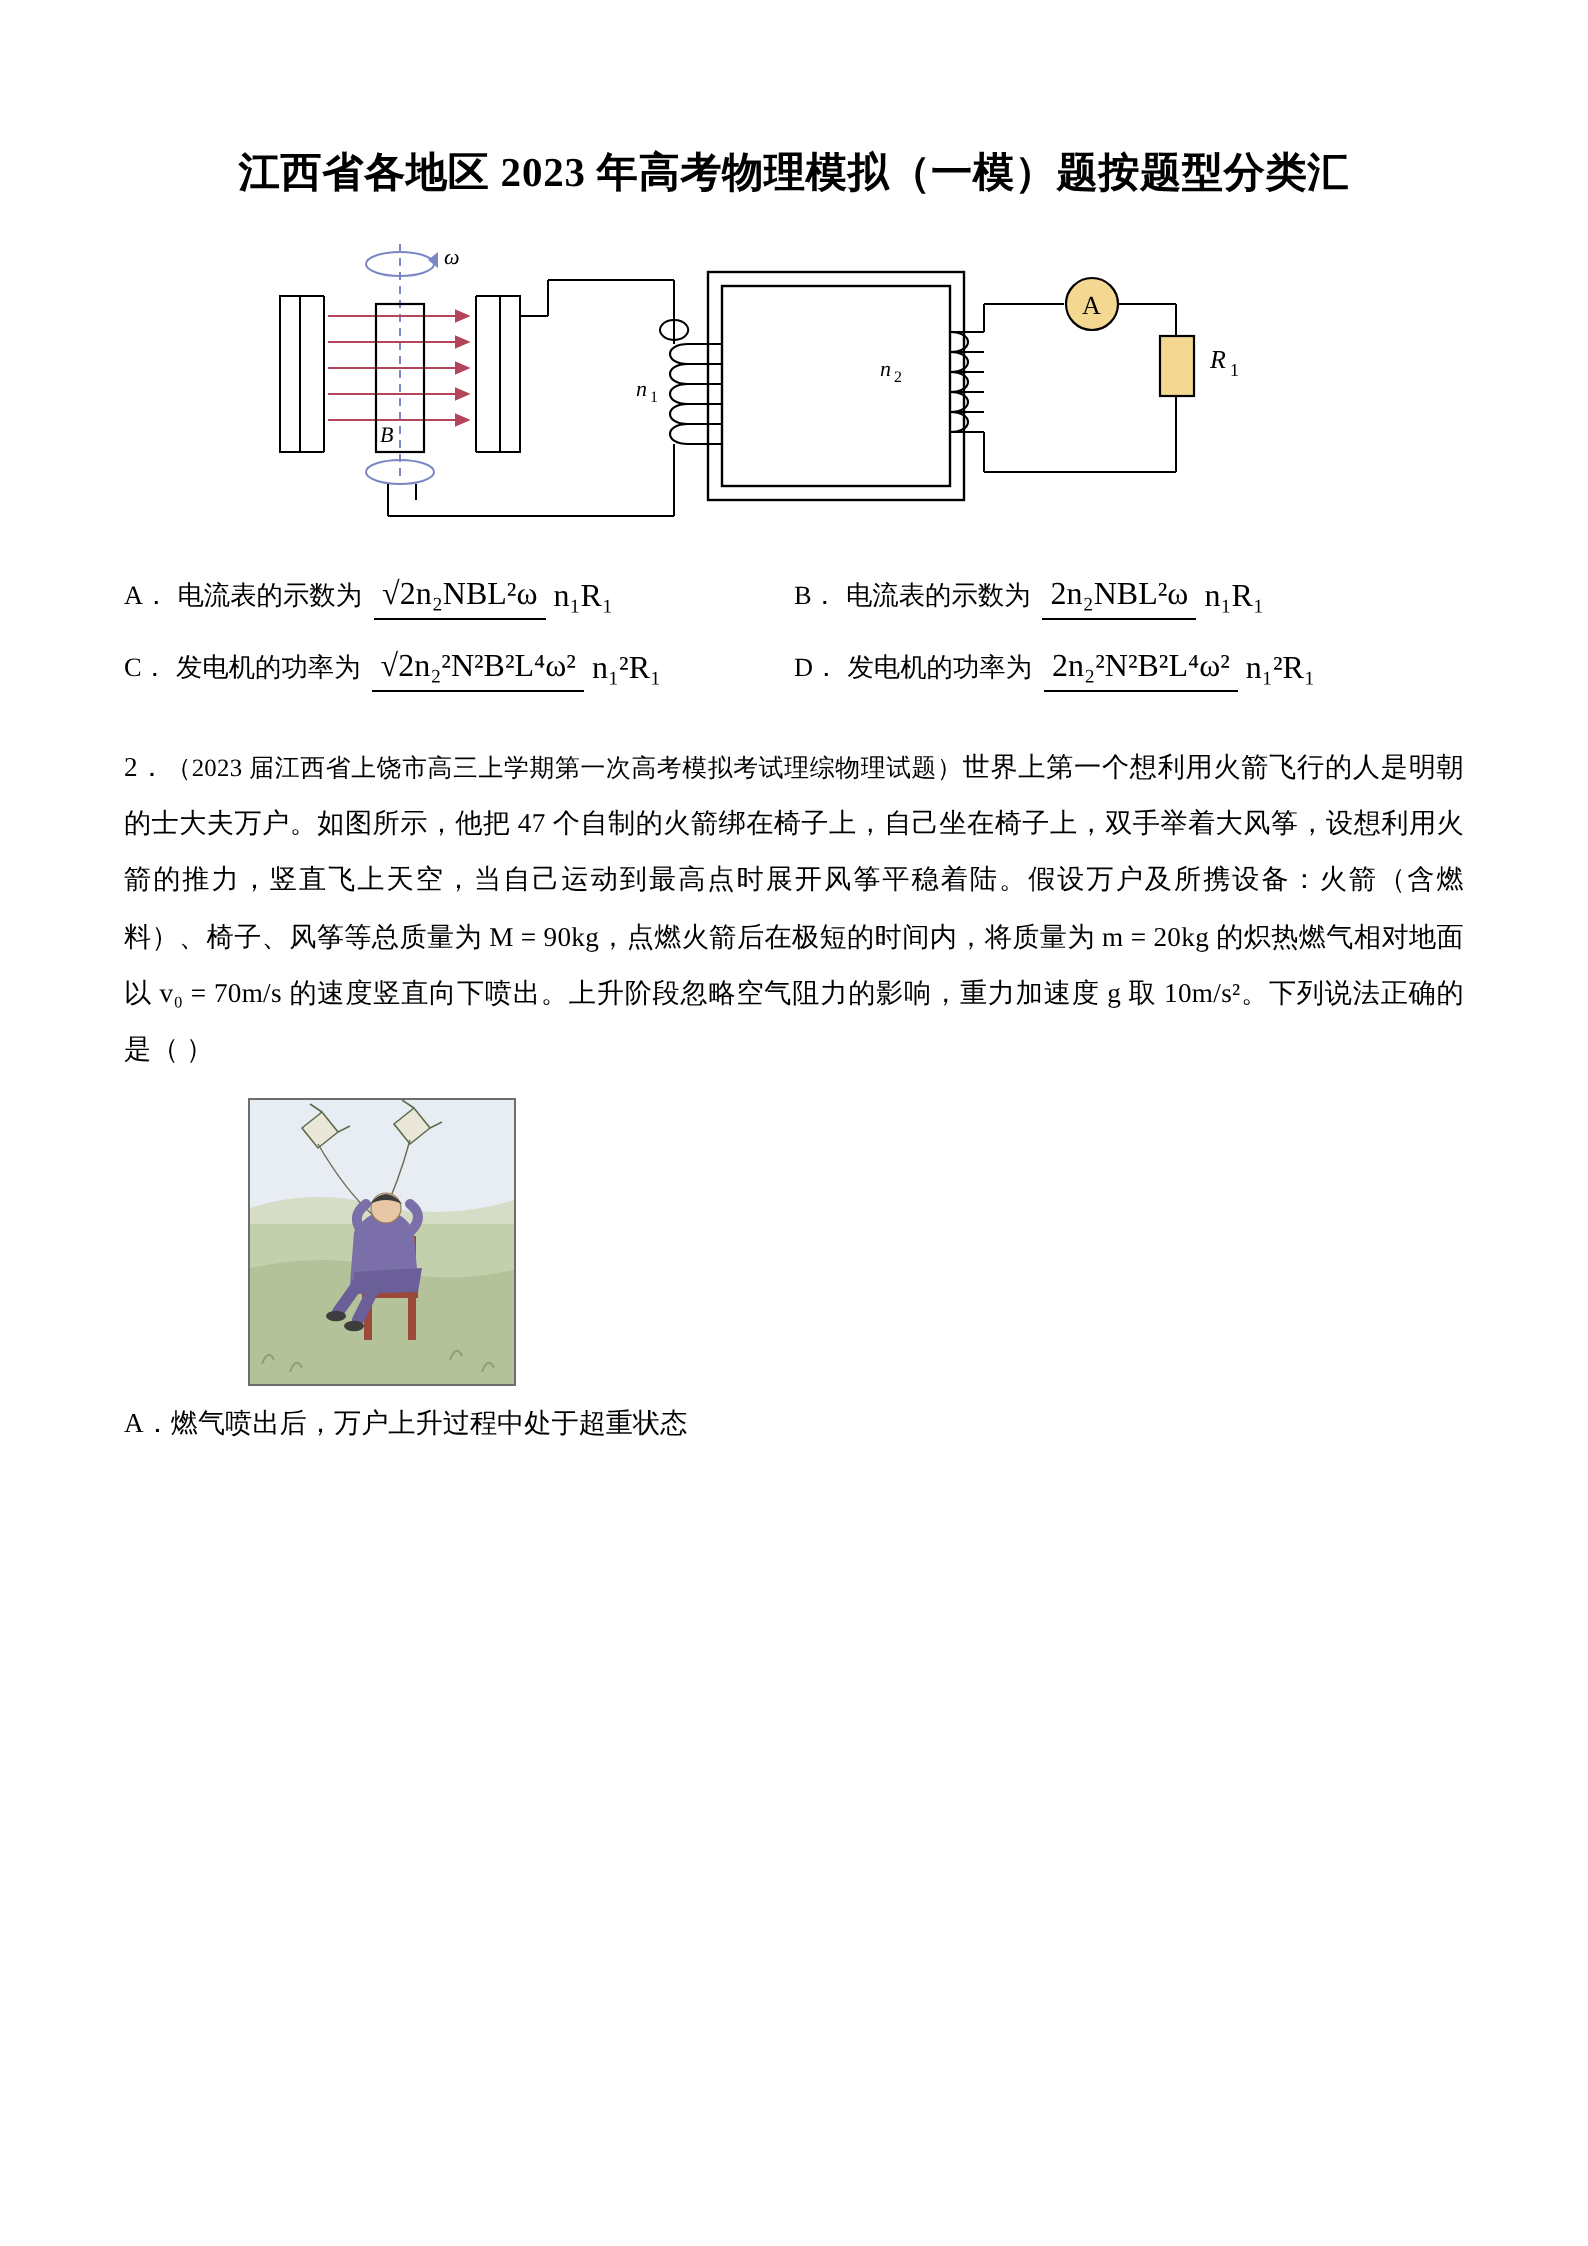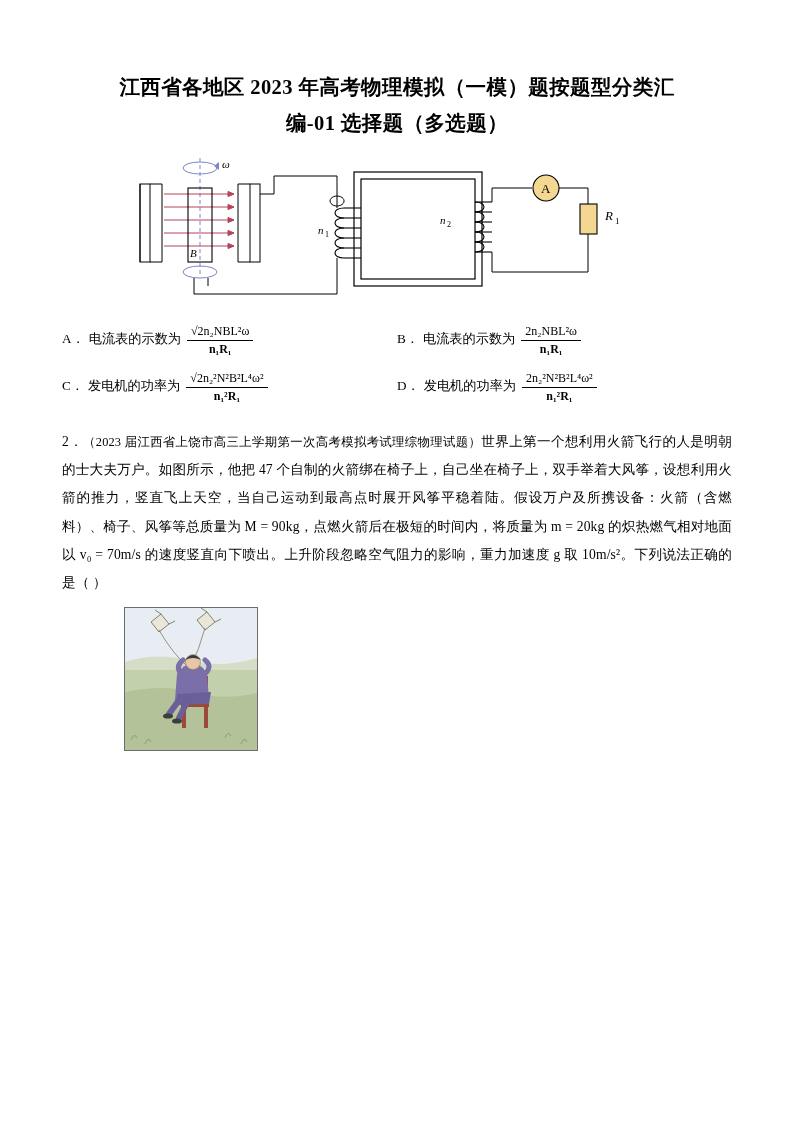--- a/index.html
+++ b/index.html
@@ -63,38 +63,37 @@
     font-size: 13.2px;
   }
   .opt {
     flex: 0 0 50%;
     display: flex;
     align-items: center;
     gap: 4px;
   }
   .frac {
     display: inline-flex;
-    flex-direction: column;
+    flex-direction: row;
     align-items: center;
     vertical-align: middle;
-    font-size: 12px;
+    font-size: 16px;
     line-height: 1.25;
     margin: 0 2px;
     position: relative;
     top: 1px;
   }
   .frac .num {
     border-bottom: 1px solid #000;
     padding: 0 4px 1px 4px;
     white-space: nowrap;
   }
   .frac .den {
     padding: 1px 4px 0 4px;
     white-space: nowrap;
-    font-weight: bold;
   }
 
   
   .fig2-wrap {
     margin: 10px 0 4px 0;
     padding-left: 62px;
   }
   .fig2 {
     width: 132px;
     height: 142px;
@@ -109,21 +108,20 @@
     margin-top: 10px;
   }
 </style>
 </head>
 <body>
 
 <div class="page">
 
   <div class="doc-title">
     <div>江西省各地区 2023 年高考物理模拟（一模）题按题型分类汇</div>
-    <div>编-01 选择题（多选题）</div>
   </div>
 
 
 
   <div class="fig1-wrap">
     <div class="fig1">
       <svg width="520" height="155" viewBox="0 0 520 155" xmlns="http://www.w3.org/2000/svg">
 
         <line x1="78" y1="4" x2="78" y2="120" stroke="#7b86c6" stroke-width="1" stroke-dasharray="4,3"></line>
 
@@ -317,14 +315,17 @@
         <g stroke="#8ca070" stroke-width="1" fill="none">
           <path d="M6,132 q3,-8 6,-2"></path>
           <path d="M20,136 q3,-8 6,-2"></path>
           <path d="M100,130 q3,-8 6,-2"></path>
           <path d="M116,136 q3,-8 6,-2"></path>
         </g>
       </svg>
     </div>
   </div>
 
+  <div class="last-line">
+    <span>A．</span><span>燃气喷出后，万户上升过程中处于超重状态</span>
+  </div>
 
 </div>
 
 </body></html>

